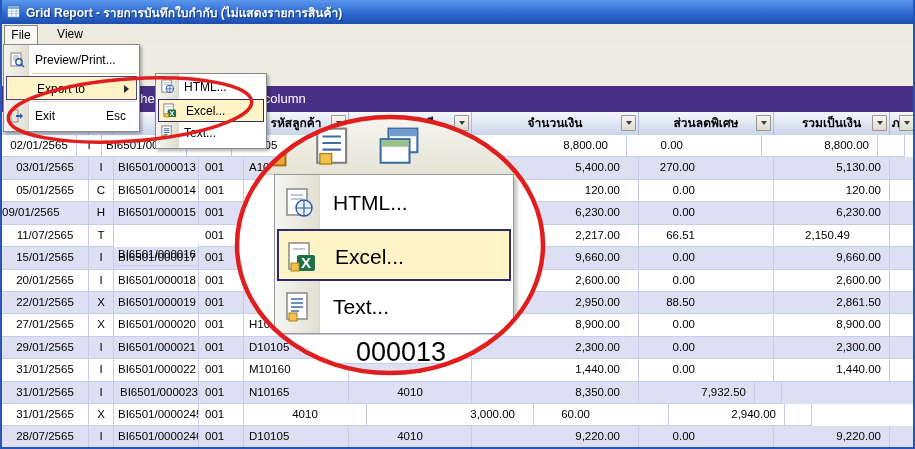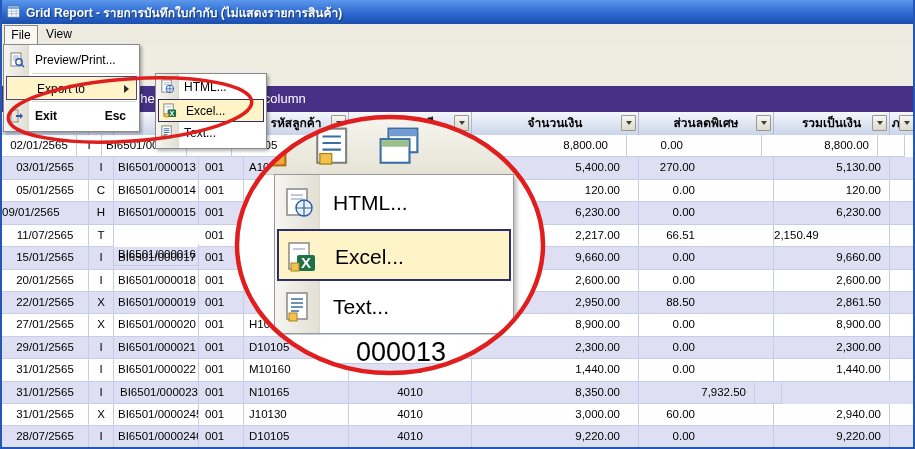--- a/index.html
+++ b/index.html
@@ -13,21 +13,21 @@
     display:flex;align-items:center;}
   #title-icon{margin:0 5px 0 6px;display:flex;}
   #title-text{color:#fff;font-size:12px;font-weight:bold;white-space:nowrap;
     text-shadow:1px 1px 1px rgba(0,0,0,.45);}
 
   #menubar{position:absolute;left:0;top:24px;width:915px;height:20px;background:#EDEBE0;
     border-bottom:1px solid #D9D6C8;}
   .menu-top{position:absolute;top:1px;height:18px;font-size:12px;color:#000;
     display:flex;align-items:center;justify-content:center;}
   #menu-file{left:4px;width:32px;background:#F8F7F2;border:1px solid #8A867A;}
-  #menu-view{left:40px;width:38px;text-align:right;}
+  #menu-view{left:51px;width:38px;text-align:right;}
 
   #main-toolbar{position:absolute;left:0;top:44px;width:915px;height:42px;background:#EFEDE2;
     border-bottom:1px solid #CBC8BA;}
   .tgrip{position:absolute;left:150px;top:53px;width:3px;height:20px;
     background:repeating-linear-gradient(180deg,#B6B3A4 0 2px,transparent 2px 4px);}
   .tbtn{position:absolute;top:53px;width:18px;height:18px;display:flex;align-items:center;justify-content:center;}
   #tb-icon1{left:158px;} #tb-icon2{left:177px;} #tb-icon3{left:196px;}
   #layout-combo{position:absolute;left:218px;top:52px;width:250px;height:22px;background:#fff;
     border:1px solid #7F9DB9;box-sizing:border-box;}
   #combo-text{position:absolute;left:5px;top:0;line-height:20px;font-size:12px;color:#000;}
@@ -63,21 +63,21 @@
   .popup{position:absolute;background:#fff;border:1px solid #8A8A8A;
     box-shadow:2px 2px 3px rgba(0,0,0,.3);box-sizing:border-box;}
   #file-menu{left:3px;top:44px;width:137px;height:88px;z-index:50;}
   #file-menu .gutter{position:absolute;left:0;top:0;bottom:0;width:24px;
     background:linear-gradient(to right,#F6F5F0,#E2E0D4);border-right:1px solid #DCD9CD;}
   .mi{position:absolute;left:1px;right:1px;height:24px;}
   .mi .mlabel{position:absolute;left:30px;top:0;line-height:24px;font-size:12px;color:#000;white-space:nowrap;}
   .mi .micon{position:absolute;left:4px;top:4px;width:16px;height:16px;}
   #mi-preview{top:3px;}
   #mi-export{top:31px;left:2px;right:2px;background:#FFF3C8;border:1px solid #4A4A7A;box-sizing:border-box;}
-  #mi-exit{top:59px;font-weight:bold;}
+  #mi-exit{top:59px;}
   .msep{position:absolute;left:28px;right:3px;height:1px;background:#D8D5C8;}
   #sep1{top:28px;} #sep2{top:56px;}
   .shortcut{position:absolute;right:12px;top:0;line-height:24px;font-size:12px;color:#000;}
   .tri-right{position:absolute;right:7px;top:8px;width:0;height:0;
     border-top:4px solid transparent;border-bottom:4px solid transparent;border-left:5px solid #2B2B2B;}
 
   #export-submenu{left:155px;top:73px;width:112px;height:76px;z-index:55;}
   #export-submenu .gutter{position:absolute;left:0;top:0;bottom:0;width:22px;
     background:linear-gradient(to right,#F6F5F0,#E2E0D4);border-right:1px solid #DCD9CD;}
   .smi{position:absolute;left:1px;right:1px;height:23px;}
@@ -299,21 +299,21 @@
       </div>
       <div class="grow">
         <div class="gcell" style="width: 87px; text-align: center;">11/07/2565</div>
         <div class="gcell" style="width: 25px; text-align: center;">T</div>
         <div class="gcell" style="width: 85px; text-align: left; padding-left: 4px; margin-top: 19px;">BI6501/000016</div>
         <div class="gcell" style="width: 45px; text-align: left; padding-left: 6px;">001</div>
         <div class="gcell" style="width: 105px; text-align: left; padding-left: 5px;"></div>
         <div class="gcell" style="width: 123px; text-align: center;"></div>
         <div class="gcell" style="width: 167px; text-align: right; padding-right: 18px;">2,217.00</div>
         <div class="gcell" style="width: 135px; text-align: right; padding-right: 78px;">66.51</div>
-        <div class="gcell" style="width: 116px; text-align: left; padding-right: 8px;">2,150.49</div>
+        <div class="gcell" style="width: 116px; text-align: center; padding-right: 8px;">2,150.49</div>
         <div class="gcell" style="width: 27px; text-align: left; padding-left: 4px;"></div>
       </div>
       <div class="grow alt">
         <div class="gcell" style="width: 87px; text-align: center;">15/01/2565</div>
         <div class="gcell" style="width: 25px; text-align: center;">I</div>
         <div class="gcell" style="width: 85px; text-align: left; padding-left: 4px;">BI6501/000017</div>
         <div class="gcell" style="width: 45px; text-align: left; padding-left: 6px;">001</div>
         <div class="gcell" style="width: 105px; text-align: left; padding-left: 5px;"></div>
         <div class="gcell" style="width: 123px; text-align: center;"></div>
         <div class="gcell" style="width: 167px; text-align: right; padding-right: 18px;">9,660.00</div>
@@ -390,21 +390,20 @@
         <div class="gcell" style="width: 123px; text-align: center;">4010</div>
         <div class="gcell" style="width: 167px; text-align: right; padding-right: 18px;">8,350.00</div>
         <div class="gcell" style="width: 116px; text-align: right; padding-right: 8px;">7,932.50</div>
         <div class="gcell" style="width: 27px; text-align: left; padding-left: 4px;"></div>
       </div>
       <div class="grow">
         <div class="gcell" style="width: 87px; text-align: center;">31/01/2565</div>
         <div class="gcell" style="width: 25px; text-align: center;">X</div>
         <div class="gcell" style="width: 85px; text-align: left; padding-left: 4px;">BI6501/0000245</div>
         <div class="gcell" style="width: 45px; text-align: left; padding-left: 6px;">001</div>
-        <div class="gcell" style="width: 105px; text-align: left; padding-left: 5px;">J10130</div>
         <div class="gcell" style="width: 123px; text-align: center;">4010</div>
         <div class="gcell" style="width: 167px; text-align: right; padding-right: 18px;">3,000.00</div>
         <div class="gcell" style="width: 135px; text-align: right; padding-right: 78px;">60.00</div>
         <div class="gcell" style="width: 116px; text-align: right; padding-right: 8px;">2,940.00</div>
         <div class="gcell" style="width: 27px; text-align: left; padding-left: 4px;"></div>
       </div>
       <div class="grow alt">
         <div class="gcell" style="width: 87px; text-align: center;">28/07/2565</div>
         <div class="gcell" style="width: 25px; text-align: center;">I</div>
         <div class="gcell" style="width: 85px; text-align: left; padding-left: 4px;">BI6501/0000246</div>

